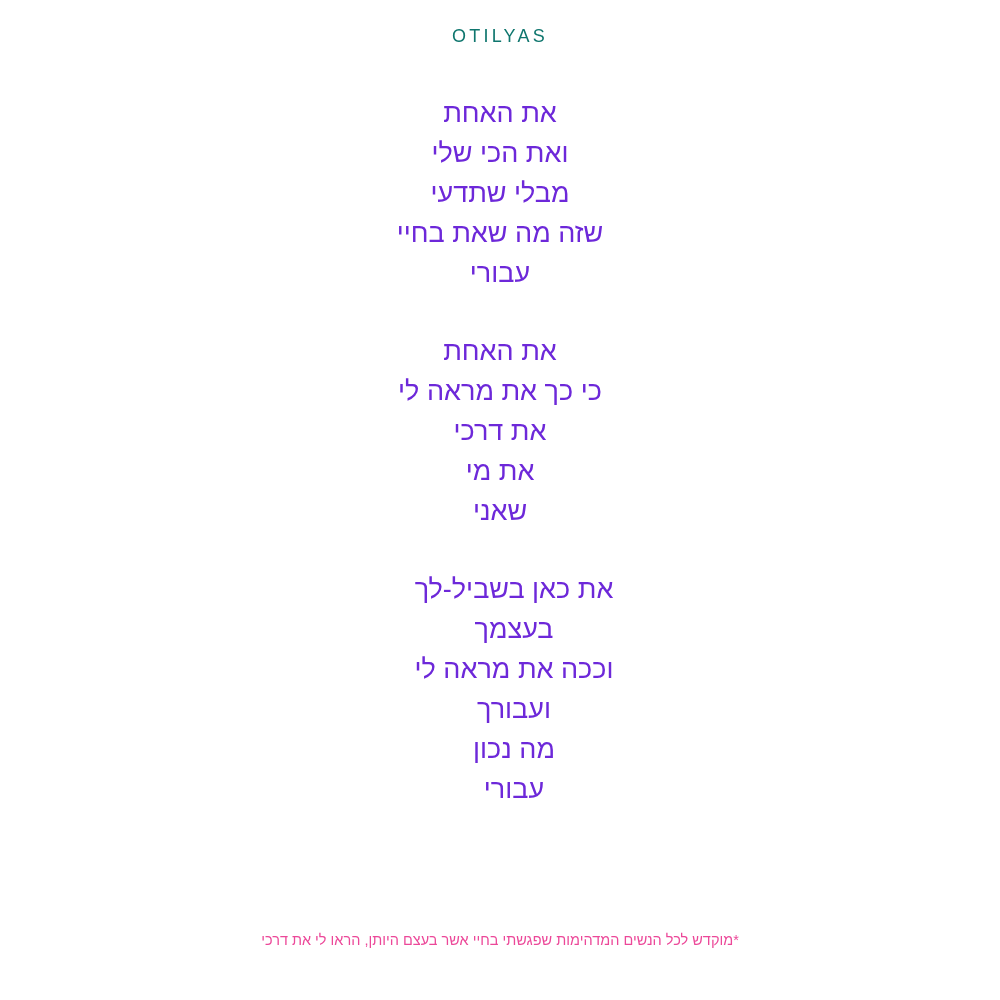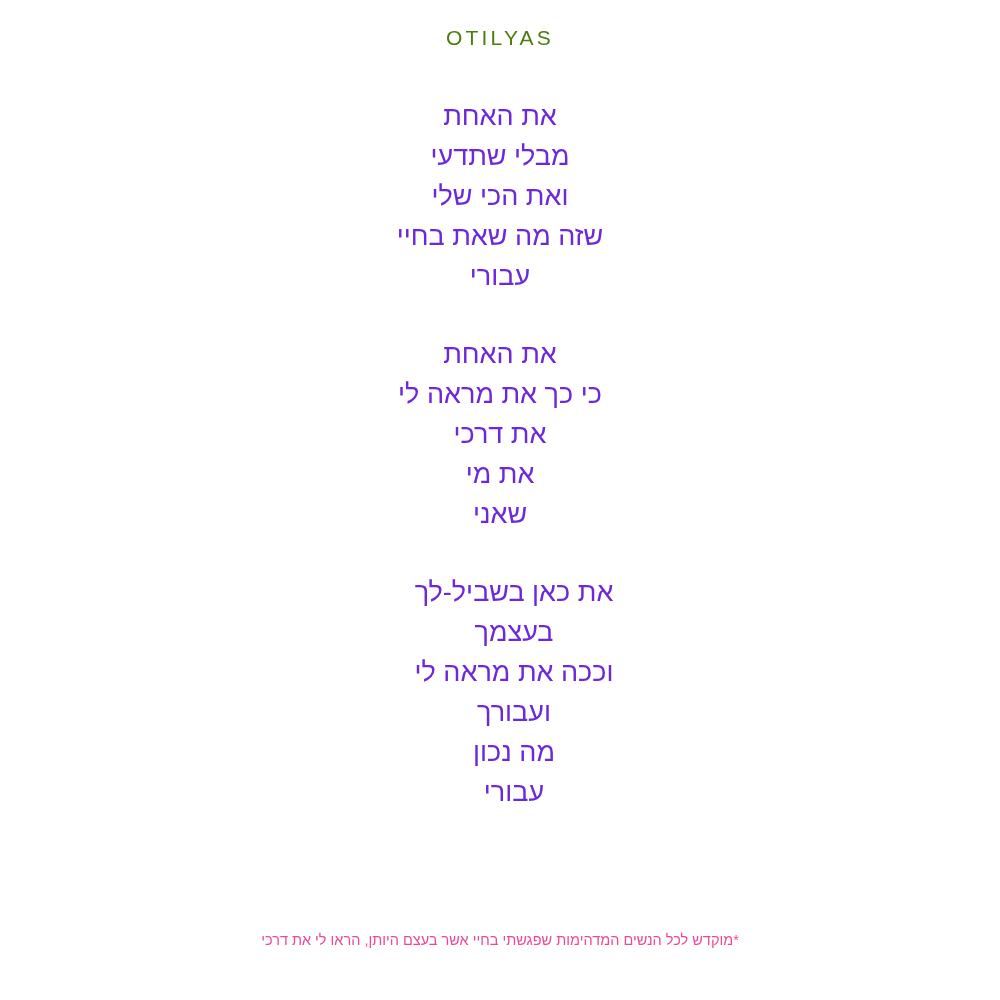--- a/index.html
+++ b/index.html
@@ -19,23 +19,23 @@
   .page {
     width: 1000px;
     height: 1000px;
     box-sizing: border-box;
     display: flex;
     flex-direction: column;
     align-items: center;
   }
   .header {
     margin-top: 26px;
-    font-size: 21px;
+    font-size: 18px;
     letter-spacing: 3.2px;
-    color: #4d7c0f;
+    color: #0f766e;
     font-weight: 400;
     text-align: center;
     user-select: none;
   }
   .poem {
     margin-top: 46px;
     width: 100%;
     text-align: center;
     direction: rtl;
   }
@@ -70,22 +70,22 @@
 <body>
 
 <div class="page">
 
   <div class="header">OTILYAS</div>
 
   <div class="poem">
 
     <div class="stanza">
       <div class="line">את האחת</div>
+      <div class="line">ואת הכי שלי</div>
       <div class="line">מבלי שתדעי</div>
-      <div class="line">ואת הכי שלי</div>
       <div class="line">שזה מה שאת בחיי</div>
       <div class="line">עבורי</div>
     </div>
 
     <div class="stanza">
       <div class="line">את האחת</div>
       <div class="line">כי כך את מראה לי</div>
       <div class="line">את דרכי</div>
       <div class="line">את מי</div>
       <div class="line">שאני</div>

